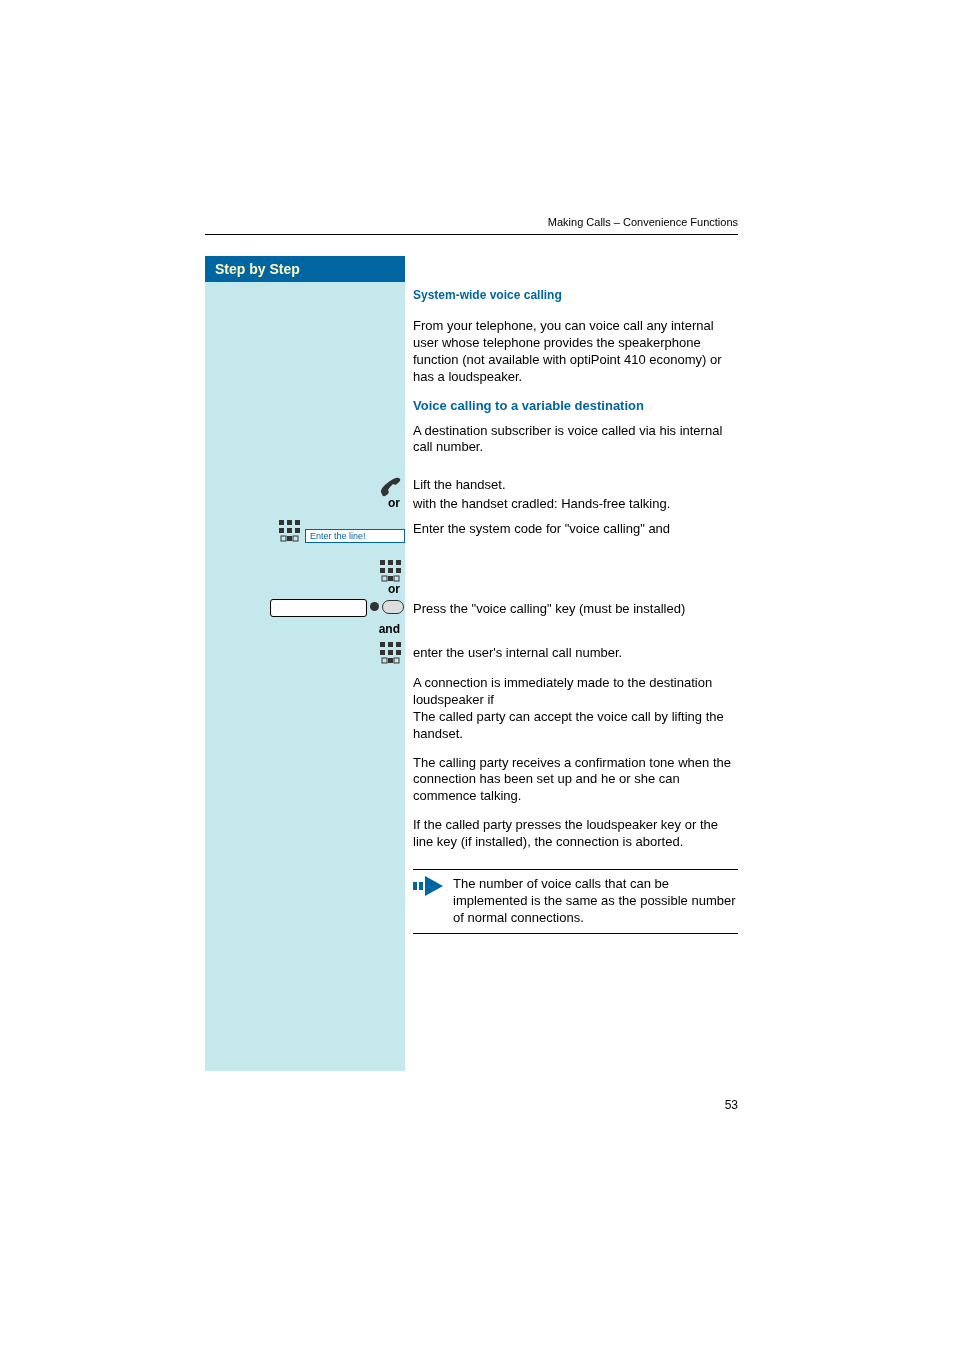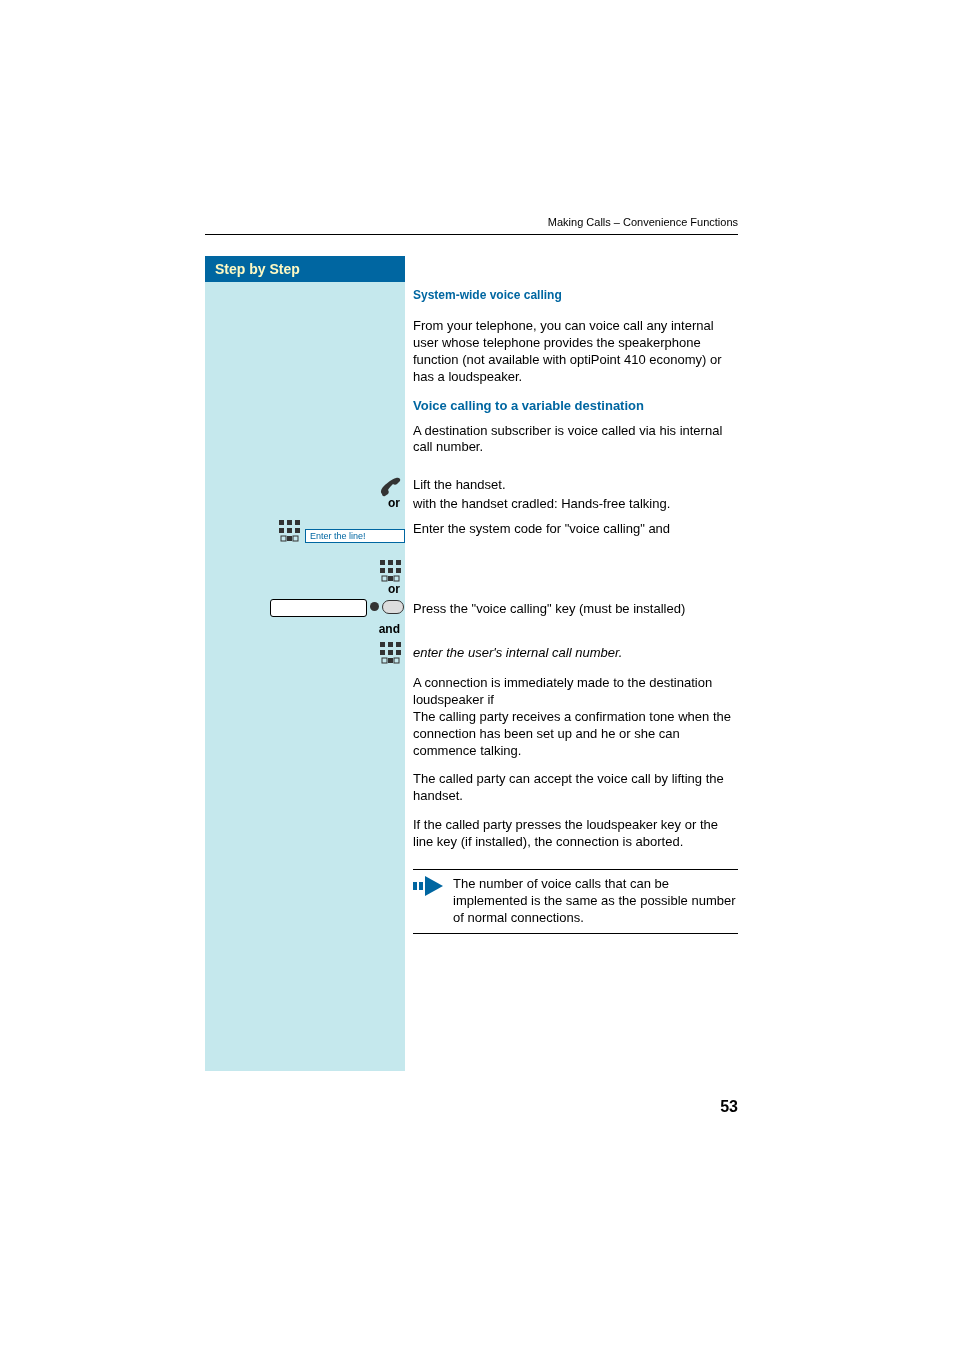--- a/index.html
+++ b/index.html
@@ -95,22 +95,22 @@
     position: absolute;
     left: 0;
     top: 6px;
     width: 30px;
     height: 20px;
   }
   .page-number {
     position: absolute;
     right: 216px;
     top: 1098px;
-    font-size: 16px;
-    font-weight: bold;
+    font-size: 12px;
+    font-weight: normal;
   }
 
   
   .step-icon {
     position: absolute;
     width: 26px;
     height: 26px;
   }
   .step-label {
     position: absolute;
@@ -232,26 +232,26 @@
         <rect x="10" y="2" width="5" height="5" fill="#333"></rect>
         <rect x="18" y="2" width="5" height="5" fill="#333"></rect>
       <rect x="2" y="10" width="5" height="5" fill="#333"></rect>
         <rect x="10" y="10" width="5" height="5" fill="#333"></rect>
         <rect x="18" y="10" width="5" height="5" fill="#333"></rect>
       <rect x="4" y="18" width="5" height="5" fill="none" stroke="#333"></rect>
         <rect x="10" y="18" width="5" height="5" fill="#333"></rect>
         <rect x="16" y="18" width="5" height="5" fill="none" stroke="#333"></rect>
     </svg>
   </div>
-  <div class="line" style="top:645px;font-style:italic;">enter the user's internal call number.</div>
+  <div class="line" style="top:645px;">enter the user's internal call number.</div>
 
   <div class="line" style="top:675px;">
     <span>A connection is immediately made to the destination loudspeaker if</span>
+    <p class="body-text">The called party can accept the voice call by lifting the handset.</p>
     <p class="body-text">The calling party receives a confirmation tone when the connection has been set up and he or she can commence talking.</p>
-    <p class="body-text">The called party can accept the voice call by lifting the handset.</p>
     <p class="body-text">If the called party presses the loudspeaker key or the line key (if installed), the connection is aborted.</p>
     <div class="note-box">
       <div class="note-icon">
         <svg viewBox="0 0 30 20">
           <rect x="0" y="6" width="4" height="8" fill="#0066a1"></rect>
           <rect x="6" y="6" width="4" height="8" fill="#0066a1"></rect>
           <polygon points="12,0 30,10 12,20" fill="#0066a1"></polygon>
         </svg>
       </div>
       <span>The number of voice calls that can be implemented is the same as the possible number of normal connections.</span>

